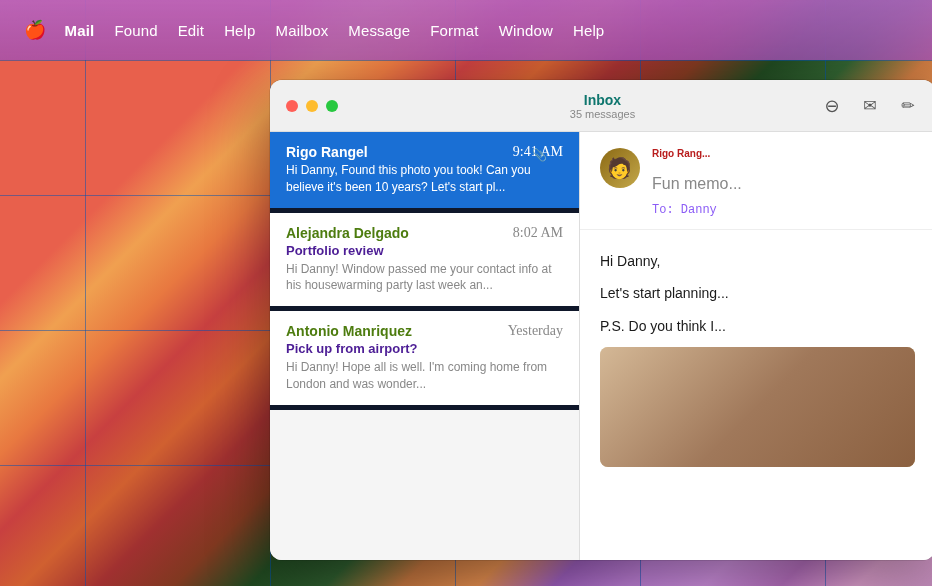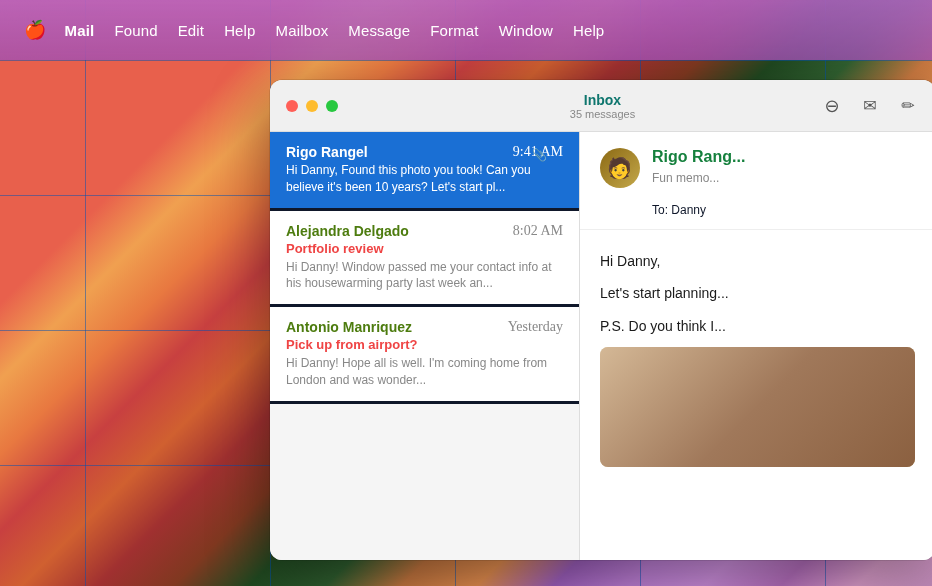--- a/index.html
+++ b/index.html
@@ -167,21 +167,21 @@
     .message-list {
       width: 310px;
       background: #f5f5f5;
       border-right: 1px solid #ddd;
       overflow-y: auto;
       flex-shrink: 0;
     }
 
     .message-item {
       padding: 12px 16px;
-      border-bottom: 3px solid #0f172a;
+      border-bottom: 5px solid #0f172a;
       cursor: pointer;
       background: white;
       position: relative;
     }
     .message-item.selected {
       background: #1a6fd4;
     }
     .message-item.selected .sender-name,
     .message-item.selected .message-time,
     .message-item.selected .subject-line,
@@ -201,21 +201,21 @@
       color: #4d7c0f;
     }
     .message-time {
       font-size: 14px;
       color: #888;
       font-family: Liberation Serif, serif;
     }
     .subject-line {
       font-size: 13px;
       font-weight: 600;
-      color: #ef4444;
+      color: #4c1d95;
       margin-bottom: 3px;
     }
     .preview-text {
       font-size: 12px;
       color: #888;
       line-height: 1.4;
       overflow: hidden;
       display: -webkit-box;
       -webkit-line-clamp: 2;
       -webkit-box-orient: vertical;
@@ -252,33 +252,34 @@
       background: linear-gradient(135deg, #8B6914, #C4A84A);
       overflow: hidden;
       flex-shrink: 0;
       display: flex;
       align-items: center;
       justify-content: center;
       font-size: 20px;
     }
 
     .detail-sender {
+      font-size: 10px;
+      font-weight: 700;
+      color: #b91c1c;
+      margin-bottom: 16px;
+    }
+    .detail-subject {
       font-size: 16px;
-      font-weight: 700;
-      color: #15803d;
-      margin-bottom: 5px;
-    }
-    .detail-subject {
-      font-size: 12px;
       color: #888;
-      margin-bottom: 18px;
+      margin-bottom: 10px;
     }
     .detail-to {
       font-size: 12px;
-      color: #0f172a;
+      color: #8b5cf6;
+      font-family: Liberation Mono, monospace;
     }
 
     .detail-body {
       padding: 20px;
       font-size: 14px;
       line-height: 1.6;
       color: #1a1a1a;
       flex: 1;
       overflow-y: auto;
     }

